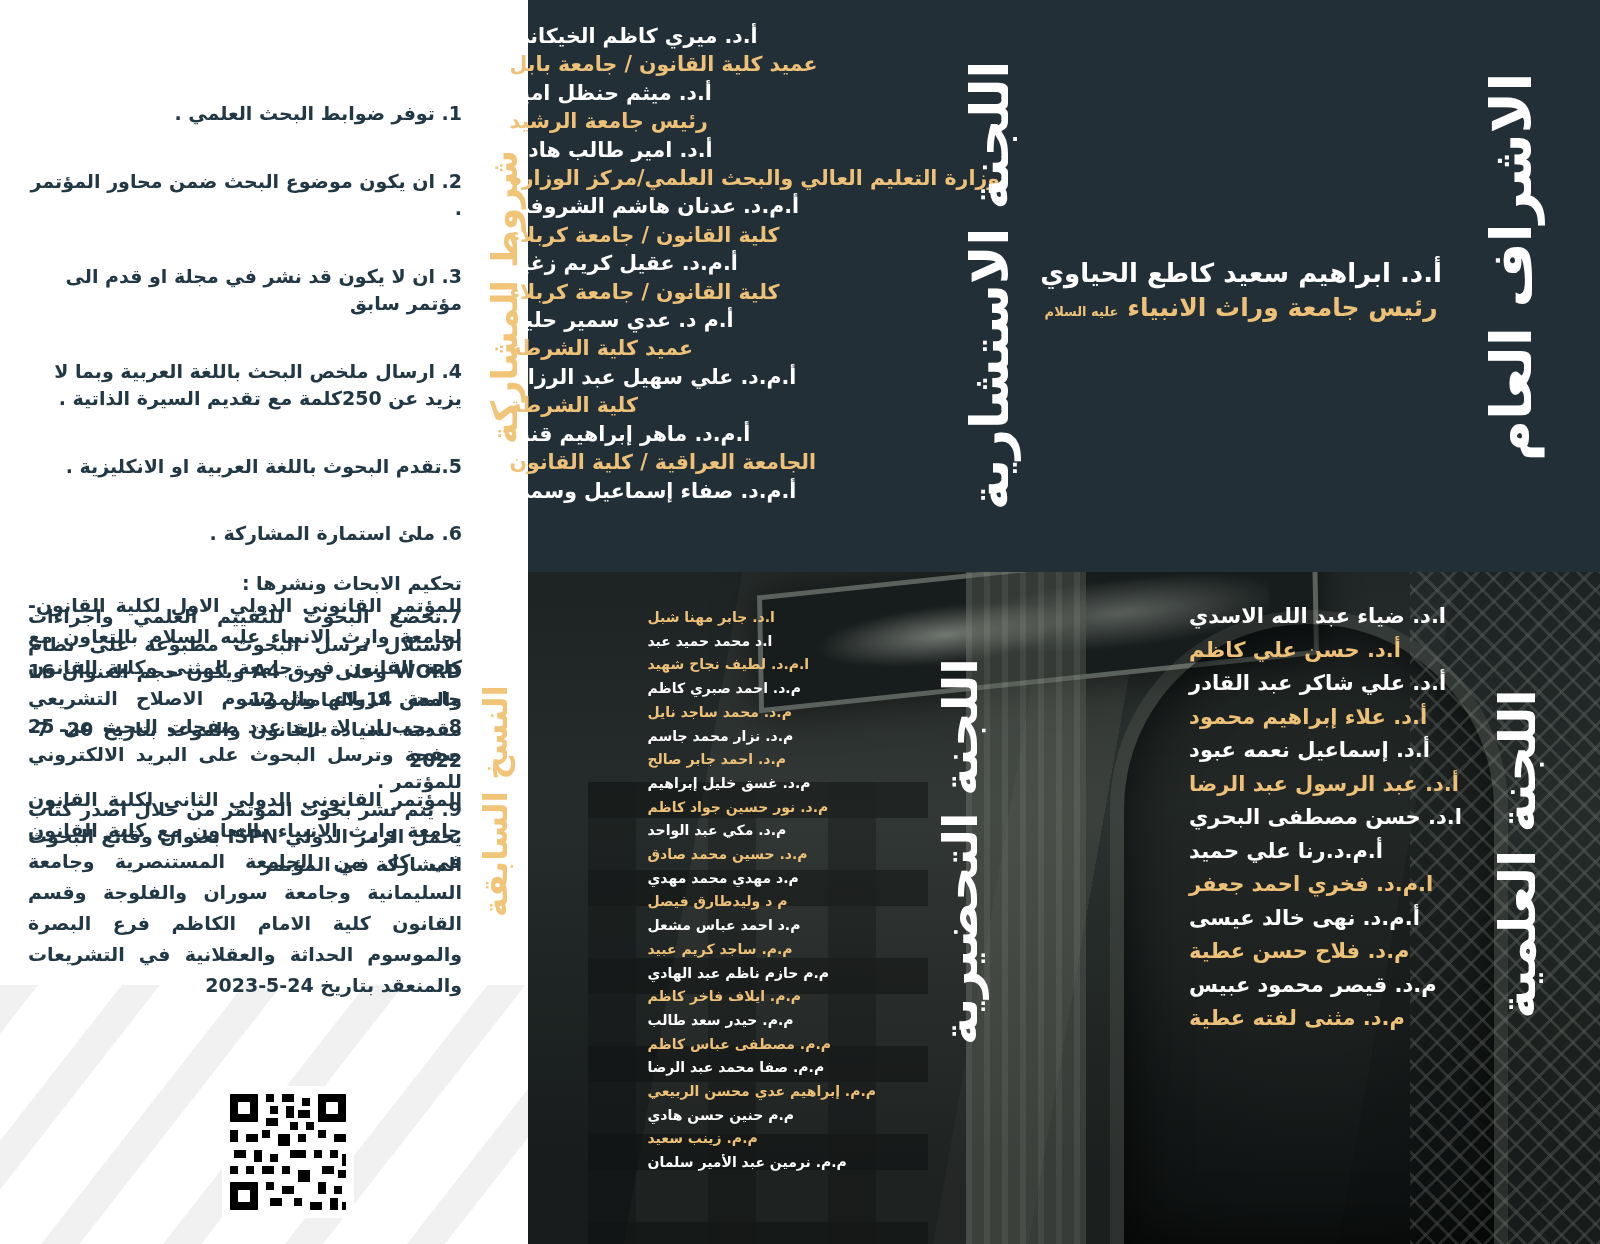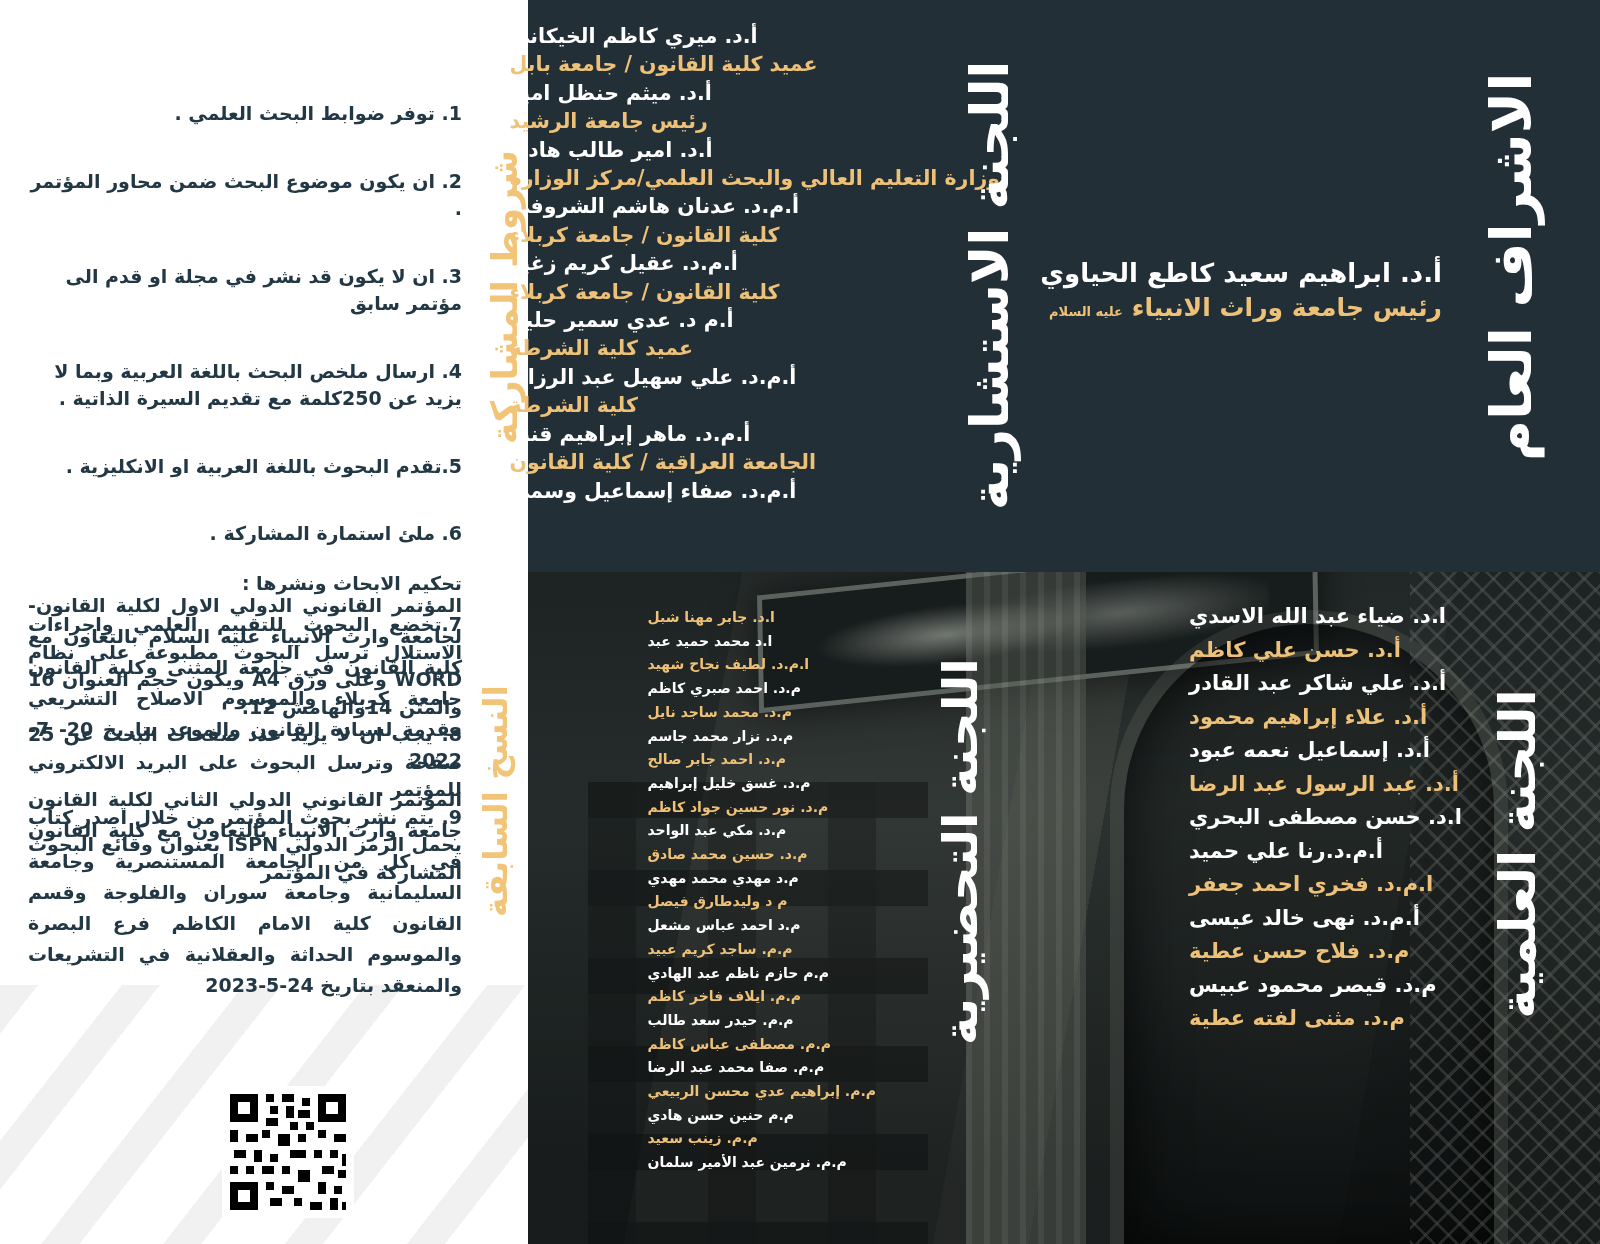--- a/index.html
+++ b/index.html
@@ -86,30 +86,30 @@
   .vtitle.gold  { color:#f2c478; }
   .t-supervision { left:1347px; top:248px; width:330px; height:96px; font-size:56px; line-height:96px; }
   .t-advisory    { left:773px;  top:247px; width:434px; height:92px; font-size:52px; line-height:92px; }
   .t-scientific  { left:1325px; top:808px; width:386px; height:92px; font-size:50px; line-height:92px; }
   .t-preparatory { left:767px;  top:806px; width:386px; height:92px; font-size:48px; line-height:92px; }
   .t-conditions  { left:358px;  top:266px; width:294px; height:62px; font-size:36px; line-height:62px; letter-spacing:0; }
   .t-previous    { left:384px;  top:776px; width:224px; height:58px; font-size:33px; line-height:58px; letter-spacing:0; }
 
   .supervision-block { right:158px; top:256px; direction:rtl; text-align:right; white-space:nowrap; }
   .supervision-name  { color:#fff; font-weight:bold; font-size:26px; line-height:34px; }
-  .supervision-role  { color:#eec179; font-weight:bold; font-size:25px; line-height:36px; }
+  .supervision-role  { color:#eec179; font-weight:bold; font-size:25px; line-height:36px;text-align:center; }
   .supervision-role .suffix { font-size:13px; font-weight:bold; }
 
   .conditions-block {
     left:28px; top:60px; width:434px;
     direction:rtl; text-align:right;
     color:#233845; font-size:19px; line-height:27.5px; font-weight:bold;
   }
   .conditions-block .cond-item { margin-bottom:1px;margin-top:40px; }
-  .arbitration-heading { margin-top:22px; margin-bottom:14px;text-align:right; }
+  .arbitration-heading { margin-top:22px; margin-bottom:6px;text-align:right; }
   .arbitration-item { text-align:justify; text-align-last:right; }
 
   .previous-block {
     left:28px; top:590px; width:434px;
     direction:rtl; color:#233845;
     font-size:19px; line-height:31px; font-weight:bold;
     text-align:justify; text-align-last:right;
   }
   .previous-block .para { margin-bottom:8px; }
 </style>

